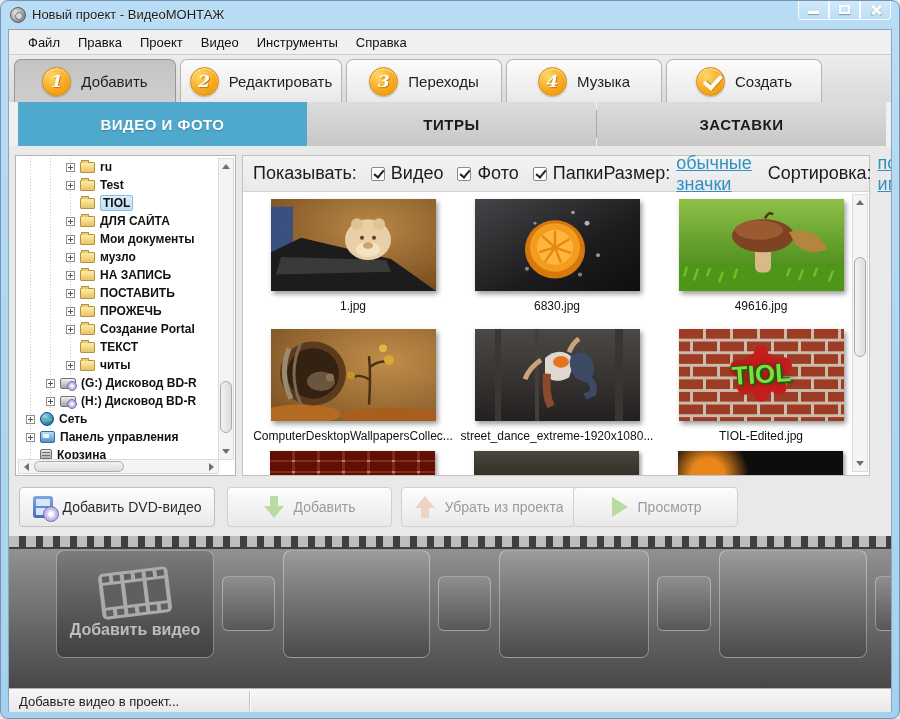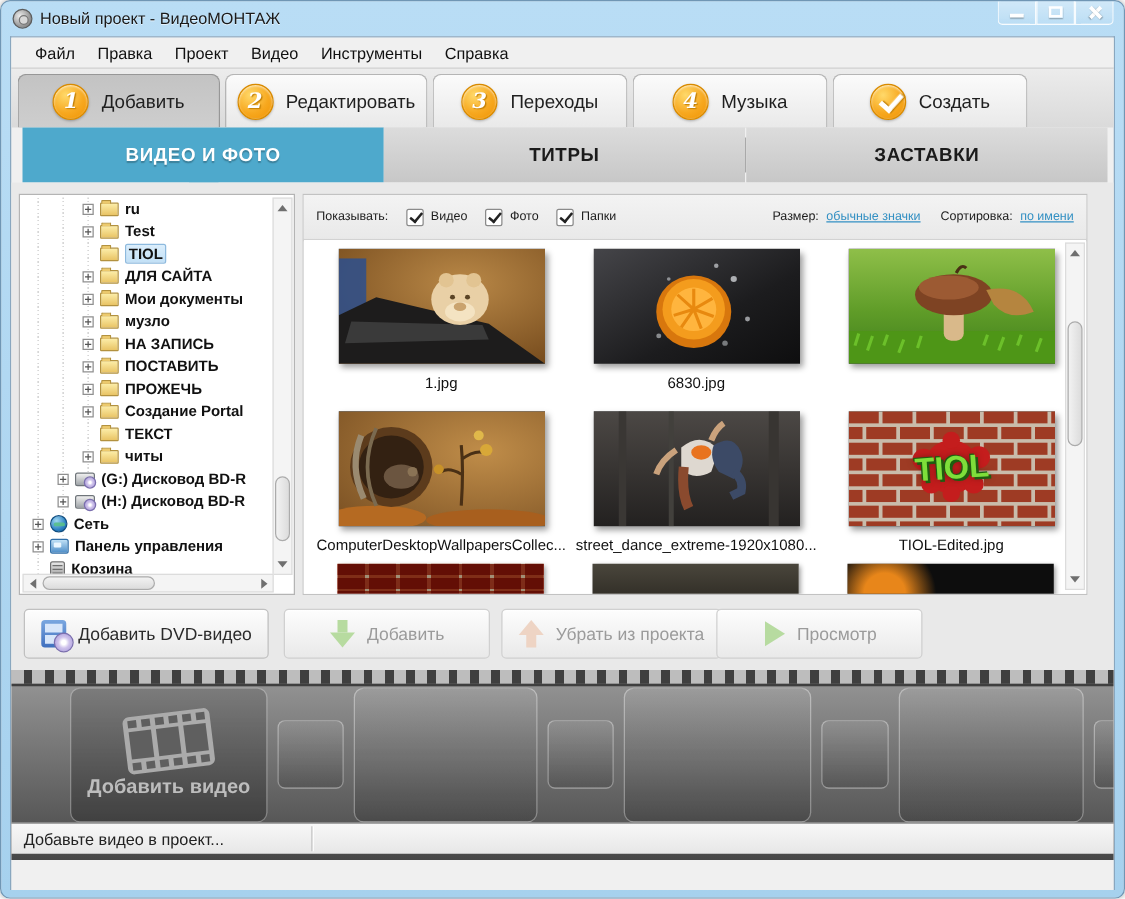--- a/index.html
+++ b/index.html
@@ -72,21 +72,21 @@
   .tree .sb-h{width:201px;}
   .sb-btn{position:absolute;width:14px;height:15px;display:flex;align-items:center;justify-content:center;}
   .sb-thumb{position:absolute;background:linear-gradient(90deg,#f2f2f2,#dcdcdc);border:1px solid #ababab;border-radius:7px;}
   .sb-h .sb-thumb{background:linear-gradient(#f2f2f2,#dcdcdc);}
   .tri-up{border-left:4px solid transparent;border-right:4px solid transparent;border-bottom:5px solid #6f6f6f;}
   .tri-down{border-left:4px solid transparent;border-right:4px solid transparent;border-top:5px solid #6f6f6f;}
   .tri-left{border-top:4px solid transparent;border-bottom:4px solid transparent;border-right:5px solid #6f6f6f;}
   .tri-right{border-top:4px solid transparent;border-bottom:4px solid transparent;border-left:5px solid #6f6f6f;}
   
   .rpanel{position:absolute;left:233px;top:9px;width:628px;height:321px;border:1px solid #c2c2c2;background:#fff;}
-  .filterbar{position:absolute;left:0;top:0;width:100%;height:36px;background:linear-gradient(#f3f3f3,#e9e9e9);border-bottom:1px solid #d2d2d2;display:flex;align-items:center;font-size:10px;color:#1c1c1c;padding:0 10px;}
+  .filterbar{position:absolute;left:0;top:0;width:100%;height:36px;background:linear-gradient(#f3f3f3,#e9e9e9);border-bottom:1px solid #d2d2d2;display:flex;align-items:center;font-size:18px;color:#1c1c1c;padding:0 10px;}
   .chk{display:flex;align-items:center;margin-left:14px;}
   .chk-box{width:14px;height:14px;background:#fff;border:1px solid #8a8a8a;border-radius:2px;position:relative;margin-right:6px;}
   .chk-box::after{content:"";position:absolute;left:2px;top:2px;width:8px;height:4px;border-left:2px solid #222;border-bottom:2px solid #222;transform:rotate(-50deg);}
   .f-right{margin-left:auto;display:flex;align-items:center;gap:6px;}
   .f-link{color:#3390c3;text-decoration:underline;cursor:pointer;}
   .f-label2{margin-left:10px;}
   .thumb-area{position:absolute;left:0;top:37px;width:100%;height:282px;background:#fff;overflow:hidden;text-decoration:underline;}
   .gallery{position:absolute;left:0;top:0;width:606px;height:100%;}
   .thumb-cell{position:absolute;width:204px;text-align:center;}
   .thumb{position:relative;width:165px;height:92px;margin:0 auto;box-shadow:2px 3px 5px rgba(0,0,0,.4);overflow:hidden;background:#444;}
@@ -119,21 +119,21 @@
   
   .timeline{position:absolute;left:0;top:506px;width:100%;height:152px;background:linear-gradient(#989898,#474747);overflow:hidden;}
   .perf{position:absolute;left:0;top:0;width:100%;height:13px;background:repeating-linear-gradient(90deg,#bdbdbd 0 10px,#3f3f3f 10px 17px);border-bottom:2px solid #3f3f3f;}
   .slot{position:absolute;border:1px solid rgba(255,255,255,.35);border-radius:8px;background:linear-gradient(rgba(255,255,255,.10),rgba(0,0,0,.14));}
   .slot.lg{top:14px;height:108px;}
   .slot.sm{top:40px;height:55px;border-radius:6px;}
   .slot-add{display:flex;flex-direction:column;align-items:center;justify-content:center;background:linear-gradient(rgba(0,0,0,.14),rgba(0,0,0,.26));}
   .slot-add-label{font-size:16px;font-weight:bold;color:#bdbdbd;margin-top:4px;}
   .film-ico{transform:rotate(-7deg);}
   
-  .statusbar{position:absolute;left:0;top:628px;width:100%;height:25px;background:linear-gradient(#f7f7f7,#e7e7e7);border-top:1px solid #b2b2b2;}
+  .statusbar{position:absolute;left:0;top:658px;width:100%;height:25px;background:linear-gradient(#f7f7f7,#e7e7e7);border-top:1px solid #b2b2b2;}
   .status-text{position:absolute;left:10px;top:5px;font-size:13px;color:#222;}
   .status-sep{position:absolute;left:240px;top:2px;width:1px;height:20px;background:#c4c4c4;box-shadow:1px 0 0 #fff;}
 </style>
 </head>
 <body>
 
 <div class="window">
 
   <div class="titlebar">
     <span class="app-icon"></span>
@@ -406,20 +406,21 @@
                   <rect width="165" height="95" fill="url(#g3)"></rect>
                   <rect x="0" y="68" width="165" height="27" fill="#4e9617"></rect>
                   <path d="M5 80 l3 -10 M15 84 l4 -12 M28 80 l3 -9 M40 86 l4 -11 M55 82 l3 -10 M120 84 l4 -11 M135 80 l3 -9 M150 85 l4 -11 M108 80 l3 -9" stroke="#6cc02a" stroke-width="2.5" fill="none"></path>
                   <rect x="76" y="44" width="16" height="32" rx="6" fill="#d9b98a"></rect>
                   <ellipse cx="84" cy="38" rx="31" ry="17" fill="#7e4323"></ellipse>
                   <ellipse cx="80" cy="32" rx="24" ry="10" fill="#9c5a33"></ellipse>
                   <path d="M110 34 q28 -6 38 18 q-20 8 -32 -6 z" fill="#b5853f"></path>
                   <path d="M86 20 q4 -8 8 -4" stroke="#4a3015" stroke-width="2.5" fill="none"></path>
                 </svg>
               </div>
+              <div class="caption">49616.jpg</div>
             </div>
 
             <div class="thumb-cell" style="left:8px;top:136px;">
               <div class="thumb">
                 <svg viewBox="0 0 165 95" preserveAspectRatio="none">
                   <defs>
                       <radialGradient id="g4" cx="70%" cy="35%" r="90%">
                         <stop offset="0" stop-color="#c08d49"></stop>
                         <stop offset="1" stop-color="#7c5224"></stop>
                       </radialGradient>

